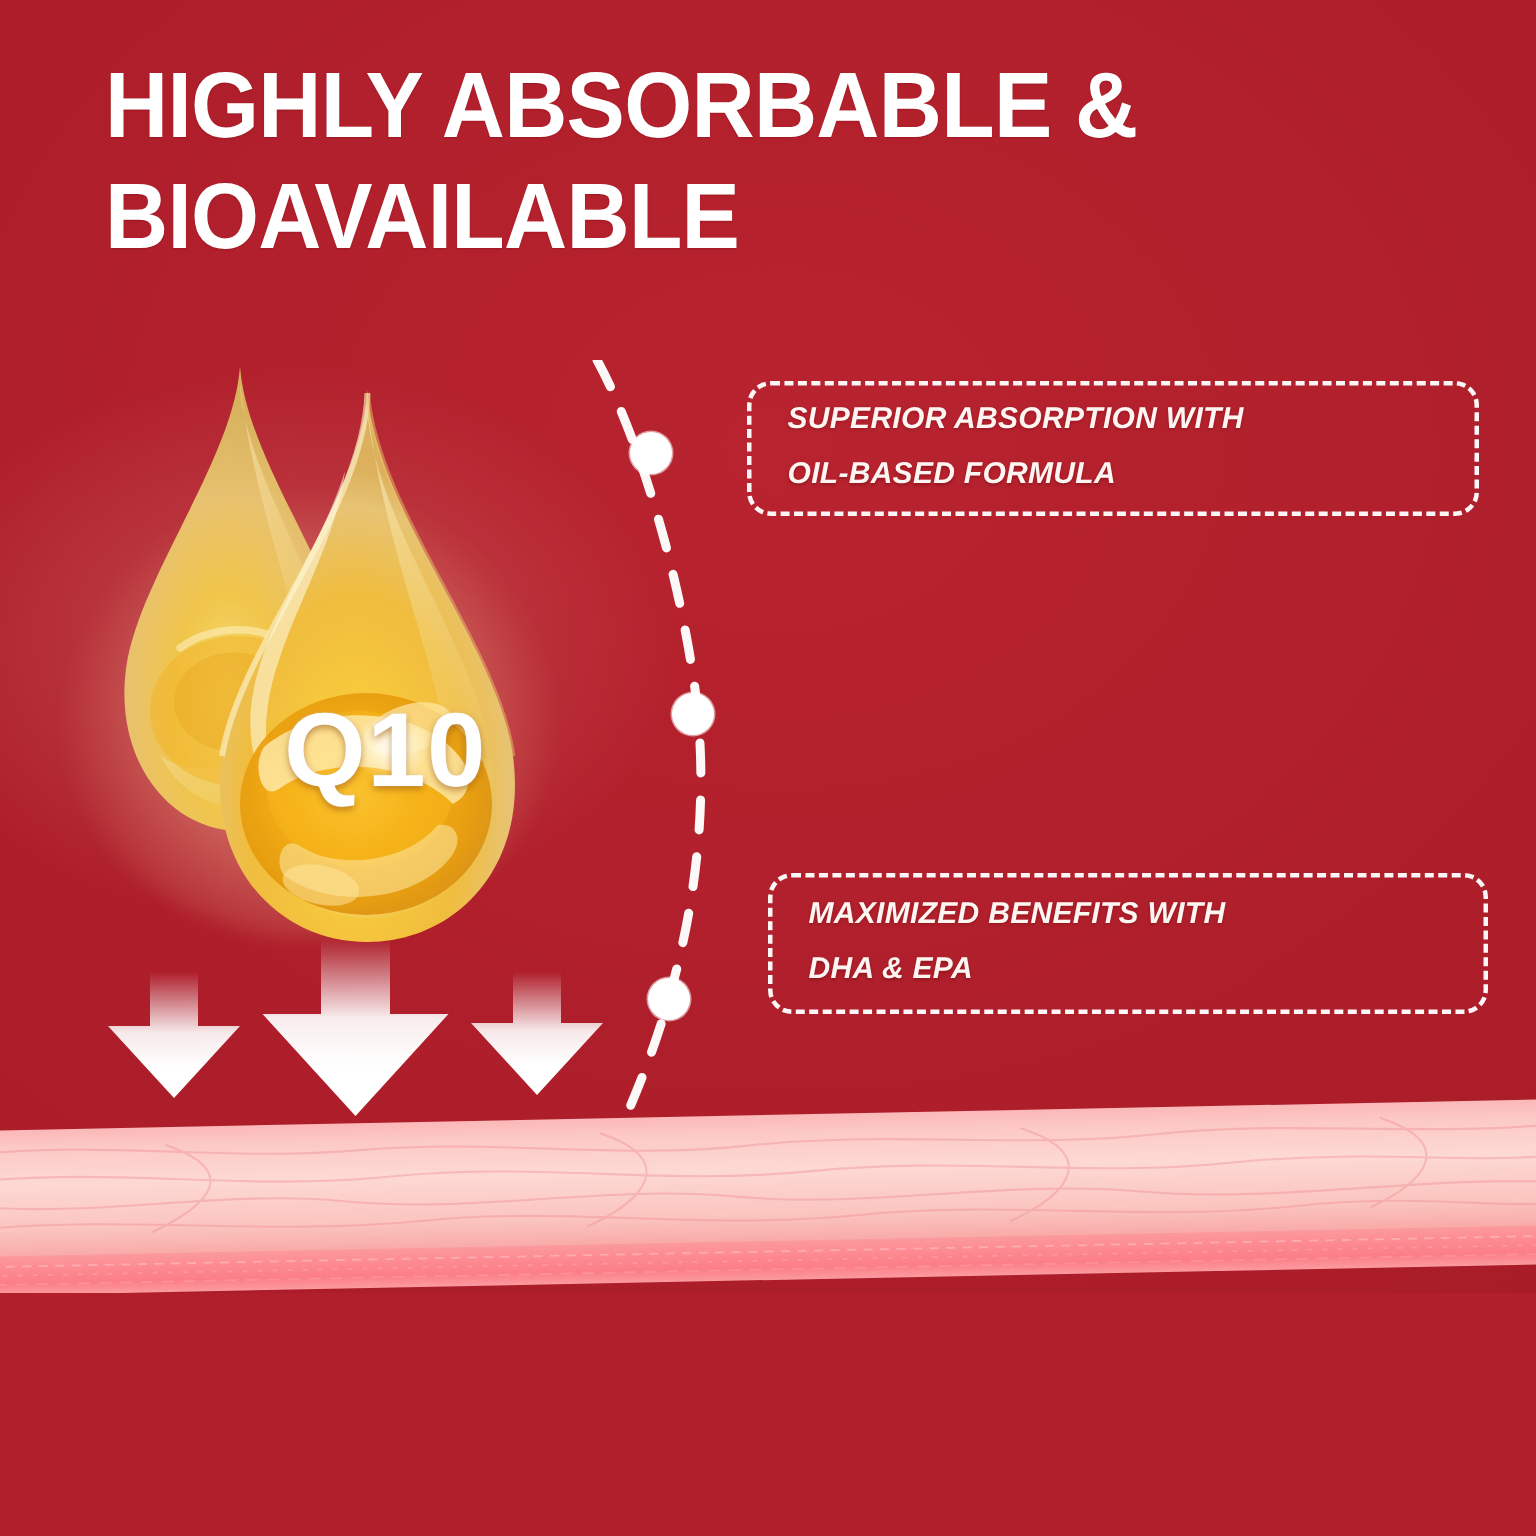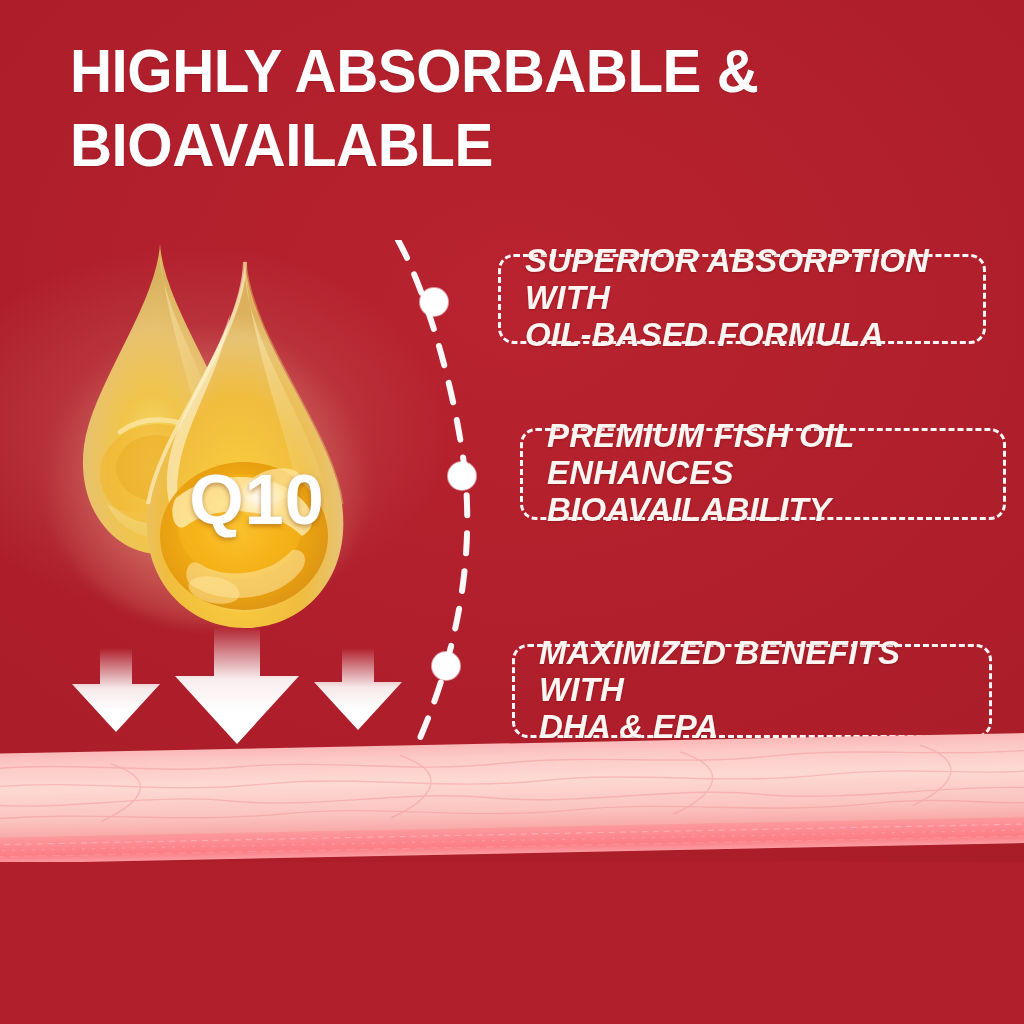--- a/index.html
+++ b/index.html
@@ -65,28 +65,28 @@
   .callout{
     position:absolute;
     border:3px dashed rgba(255,255,255,.96);
     border-radius:16px;
     display:flex; align-items:center;
     padding:6px 22px 9px 24px;
   }
   .callout p{
     color:#fdf5f2;
     font-weight:bold; font-style:italic;
-    font-size:33px; line-height:37px;
+    font-size:20px; line-height:37px;
     letter-spacing:.2px;
     text-shadow:0 1px 2px rgba(110,8,16,.45);
     white-space:pre-line;
   }
   #callout-1{ left:498px; top:254px;  width:488px; height:90px; }
   #callout-2{ left:520px; top:428px;  width:486px; height:92px; }
-  #callout-3{ left:512px; top:644px;  width:480px; height:94px; }
+  #callout-3{ left:512px; top:582px;  width:480px; height:94px; }
 
   
   #skin{ position:absolute; left:-20px; top:754px; width:1064px; height:130px;
          transform:rotate(-1.15deg); transform-origin:left top; }
   .epidermis{
     position:absolute; left:0; top:0; width:100%; height:86px;
     background:linear-gradient(180deg,#fbb8b8 0%,#fcc9c6 14%,#fdd9d4 42%,#fbc4bf 78%,#f8a8a6 100%);
   }
   .fibers{ position:absolute; left:0; top:0; width:100%; height:86px; overflow:hidden; opacity:.5; }
   .fibers svg{ display:block; }
@@ -244,24 +244,20 @@
       <path d="M8 0 C 30 40 58 120 72 210 C 86 300 72 400 30 498" fill="none" stroke="#ffffff" stroke-width="6" stroke-dasharray="20 18" stroke-linecap="round" opacity=".97"></path>
     </svg>
     <div class="node" style="left:30px; top:48px;"></div>
     <div class="node" style="left:58px; top:222px;"></div>
     <div class="node" style="left:42px; top:412px;"></div>
   </div>
 
   <div class="callout" id="callout-1">
     <p>SUPERIOR ABSORPTION WITH
 OIL-BASED FORMULA</p>
-  </div>
-  <div class="callout" id="callout-2">
-    <p>PREMIUM FISH OIL ENHANCES
-BIOAVAILABILITY</p>
   </div>
   <div class="callout" id="callout-3">
     <p>MAXIMIZED BENEFITS WITH
 DHA &amp; EPA</p>
   </div>
 
   <div id="skin">
     <div class="epidermis"></div>
     <div class="fibers">
       <svg width="1064" height="86" viewBox="0 0 1064 86">

